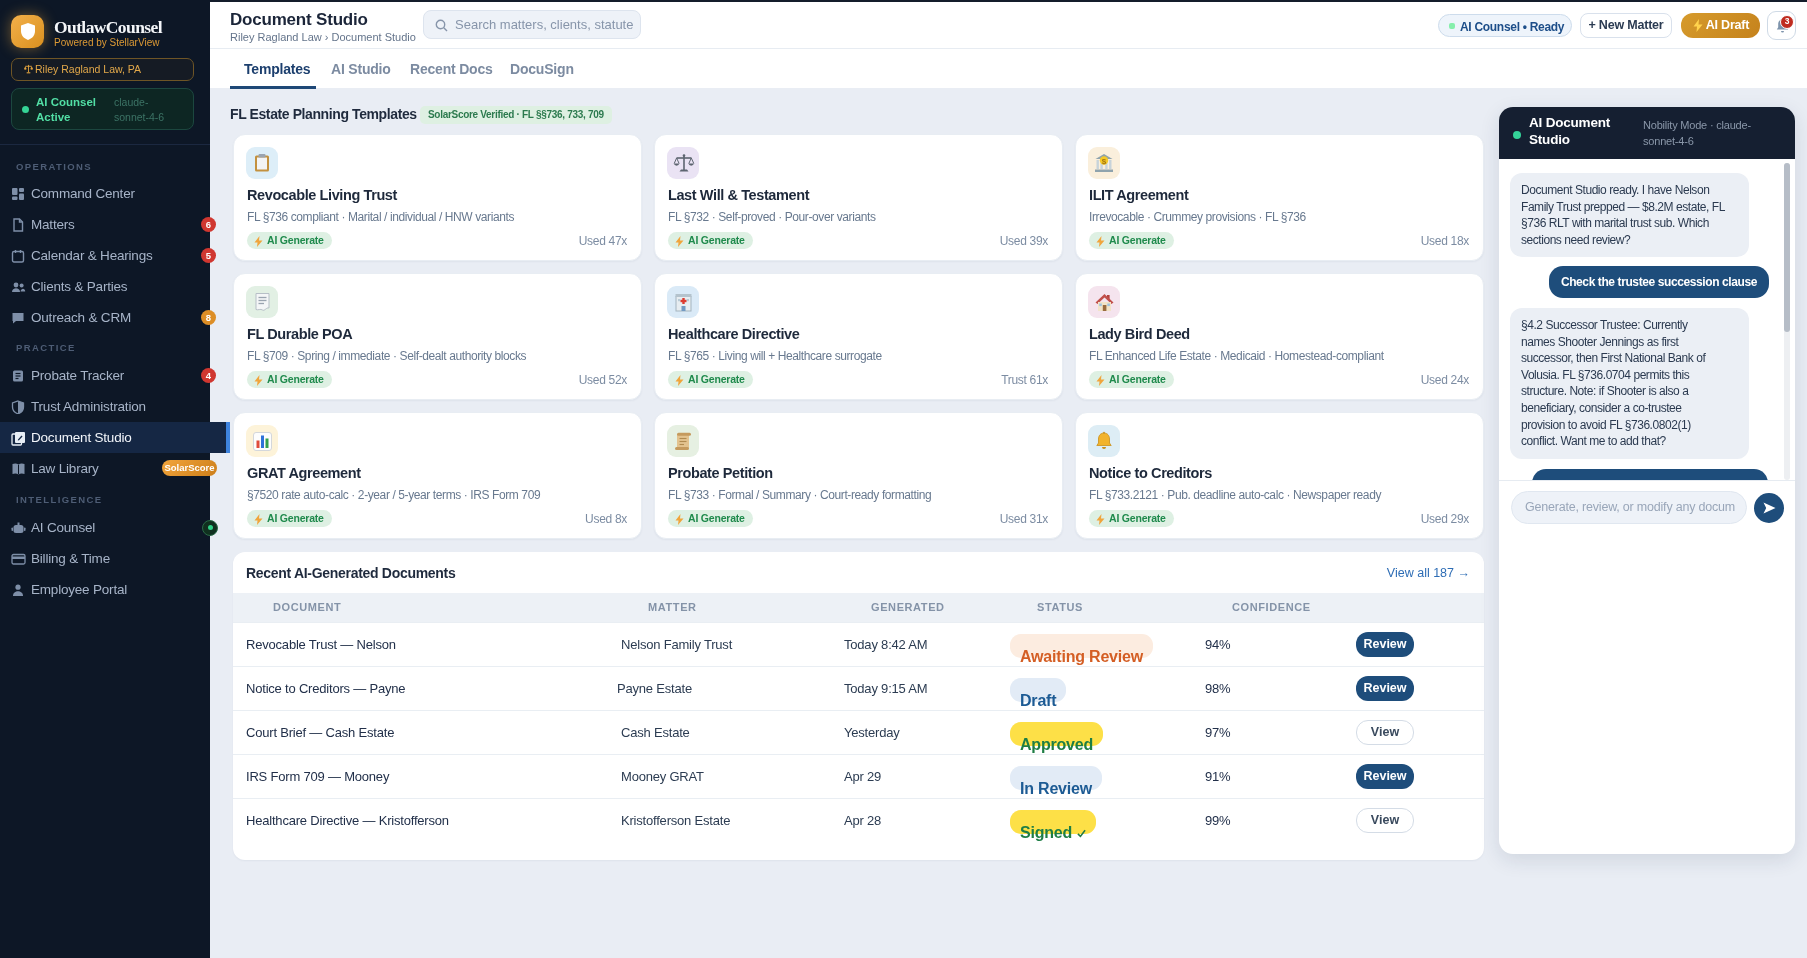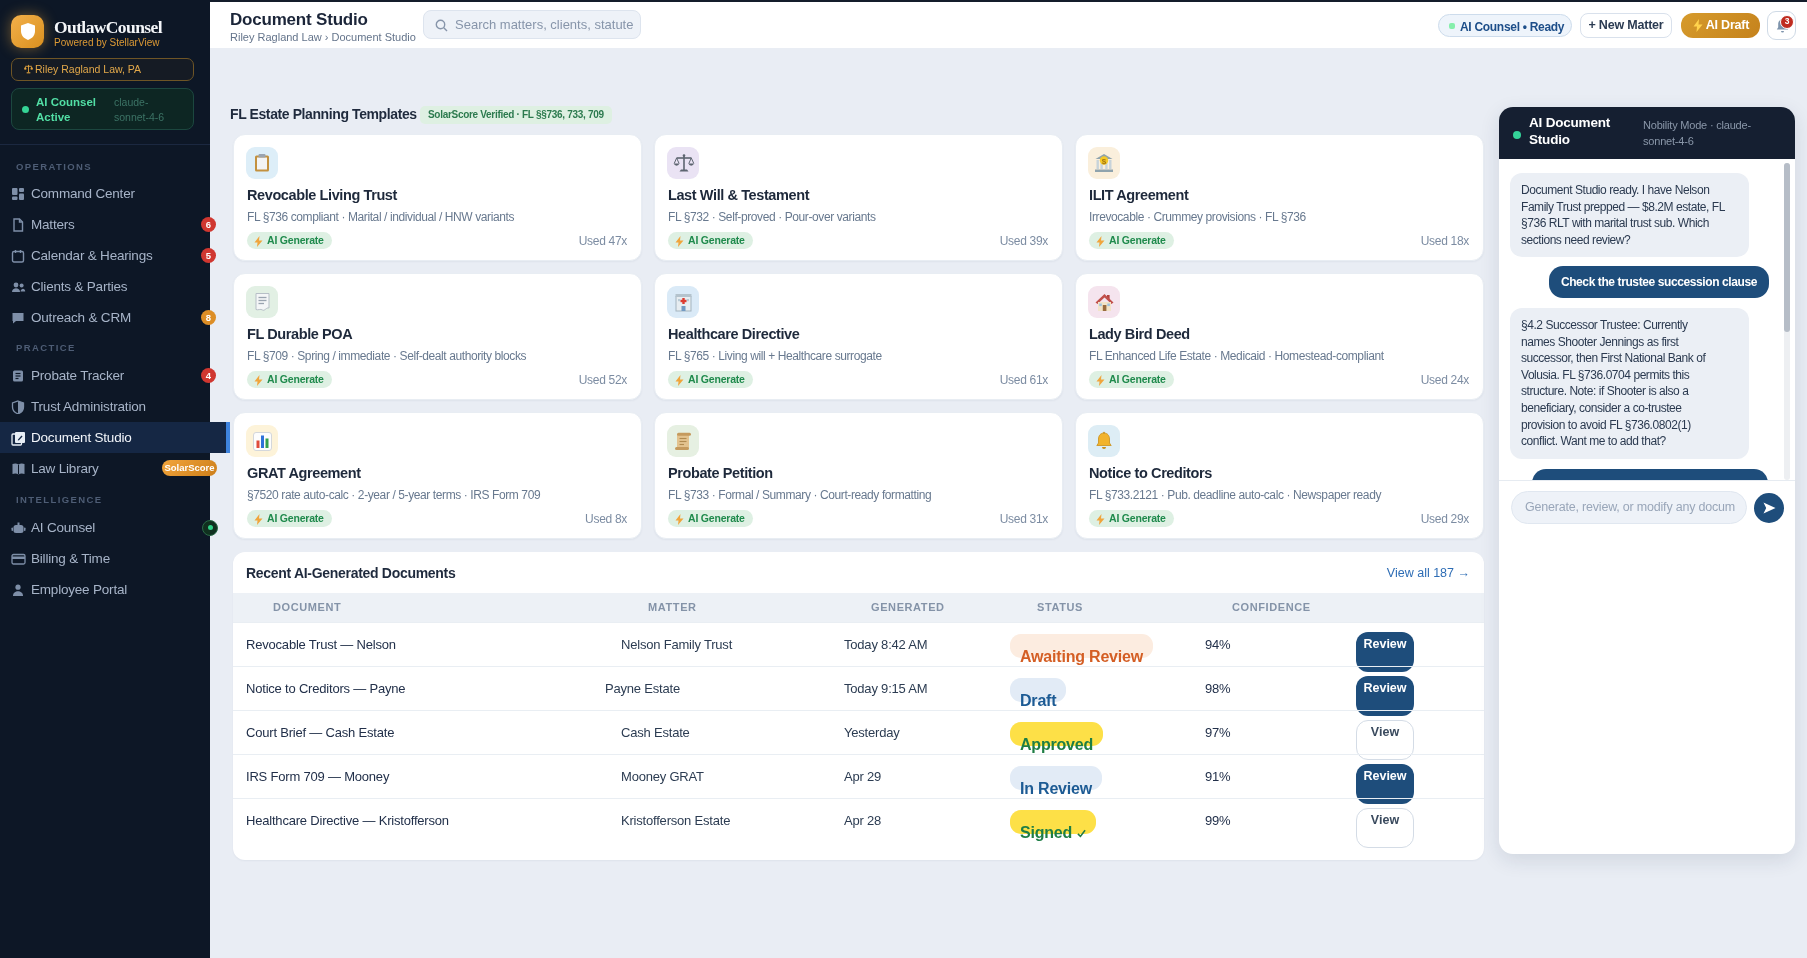--- a/index.html
+++ b/index.html
@@ -92,21 +92,21 @@
 .thead { position:absolute; left:0; top:41px; width:1251px; height:29px; background:#edf1f6; }
 .th { position:absolute; top:8px; font-size:11px; font-weight:bold; color:#8493a8; letter-spacing:0.6px;padding-left:27px; }
 .trow { position:absolute; left:0; width:1251px; height:44px; border-top:1px solid #e9eef3; }
 .td { position:absolute; top:14px; font-size:13px; color:#22304a; letter-spacing:-0.2px; }
 .td2 { color:#2c3c52; }
 .spill { position:absolute; top:11px; height:22px; border-radius:11px; font-size:16px; font-weight:bold;
   line-height:22px; padding:12px 10px; letter-spacing:-0.2px; }
 .sp-org { background:#fcece0; color:#d45e24; }
 .sp-blu { background:#e2ebf6; color:#1d5b94; }
 .sp-grn { background:#fde047; color:#1e7e45; }
-.rbtn { position:absolute; top:9px; width:58px; height:40px; border-radius:12px; text-align:center;
+.rbtn { position:absolute; top:9px; width:58px; height:25px; border-radius:12px; text-align:center;
   line-height:25px; font-size:12.5px; font-weight:bold; }
 .rbtn.rev { background:#1e4d7b; color:#fff; }
 .rbtn.view { background:#fff; color:#3a4a5e; border:1px solid #d4dce6; line-height:23px; }
 
 
 .aipanel { position:absolute; left:1499px; top:107px; width:296px; height:747px; background:#fff;
   border-radius:14px; box-shadow:0 6px 20px rgba(25,40,70,.12); }
 .aihead { position:absolute; left:0; top:0; width:296px; height:52px; background:#151f31; border-radius:14px 14px 0 0; }
 .aihead .dot { position:absolute; left:14px; top:24px; width:8px; height:8px; border-radius:50%; background:#34d399; }
 .aihead .t1 { position:absolute; left:30px; top:7px; font-size:13.5px; font-weight:bold; color:#fff; line-height:17px; letter-spacing:-0.2px; }
@@ -278,20 +278,27 @@
           <path d="M6 0 L0.5 7.5 H4 L3.5 13 L9.5 5.5 H5.5 Z" fill="#ffd34d"></path>
         </svg><span style="margin-left:14px;">AI Draft</span></div>
     <div class="btn-bell">
       <svg style="position:absolute;left:7px;top:6px;" width="15" height="16" viewBox="0 0 15 16">
           <path d="M7.5 1.5 C4.8 1.5 3.2 3.6 3.2 6 V9.2 L1.8 11.5 H13.2 L11.8 9.2 V6 C11.8 3.6 10.2 1.5 7.5 1.5 Z" fill="#7e94ac"></path>
           <path d="M6 13 a1.5 1.5 0 0 0 3 0 Z" fill="#7e94ac"></path>
         </svg>
     </div>
     <div class="bell-badge">3</div>
   </div>
+  <div class="tabs">
+    <div class="tab on" style="left:34px;">Templates</div>
+    <div class="tab" style="left:121px;">AI Studio</div>
+    <div class="tab" style="left:200px;">Recent Docs</div>
+    <div class="tab" style="left:300px;">DocuSign</div>
+    <div class="tab-under"></div>
+  </div>
 
   <div class="sec-title">FL Estate Planning Templates</div>
   <div class="sec-badge">SolarScore Verified · FL §§736, 733, 709</div>
 
   <div id="cards">
       <div class="card" style="left:233px; top:134px;">
         <div class="isq" style="background:#ddeef8;">
           <svg width="20" height="20" viewBox="0 0 20 20">
             <rect x="3" y="2.5" width="14" height="16" rx="1.5" fill="#c3913f"></rect>
             <rect x="5" y="4.5" width="10" height="12" fill="#f3f4f5"></rect>
@@ -373,21 +380,21 @@
             <rect x="13.8" y="7" width="2.2" height="2.2" fill="#b9cbd6"></rect>
             <rect x="9.3" y="6" width="2.4" height="6" fill="#dd3b2f"></rect>
             <rect x="7.5" y="7.8" width="6" height="2.4" fill="#dd3b2f"></rect>
           </svg>
         </div>
         <div class="ttl">Healthcare Directive</div>
         <div class="dsc">FL §765 · Living will + Healthcare surrogate</div>
         <div class="gen"><svg width="9" height="11" viewBox="0 0 9 11">
             <path d="M5.5 0 L0.5 6.5 H3.5 L3 11 L8.5 4.5 H5 Z" fill="#f0a53c"></path>
           </svg>AI Generate</div>
-        <div class="used">Used 61x</div>
+        <div class="used">Trust 61x</div>
       </div>
       <div class="card" style="left:1075px; top:273px;">
         <div class="isq" style="background:#f5e4ee;">
           <svg width="21" height="21" viewBox="0 0 21 21">
             <rect x="13" y="3" width="2.6" height="5" fill="#b5413c"></rect>
             <path d="M1.5 10.5 L10.5 2 L19.5 10.5 L17.5 12 L10.5 5.5 L3.5 12 Z" fill="#c1504b"></path>
             <rect x="4" y="10" width="13" height="9" fill="#f2e3c8"></rect>
             <rect x="8.8" y="13" width="3.6" height="6" fill="#9a6b3f"></rect>
             <rect x="5.2" y="11.5" width="2.6" height="2.6" fill="#9fc4e0"></rect>
             <rect x="13.3" y="11.5" width="2.6" height="2.6" fill="#9fc4e0"></rect>
@@ -465,21 +472,21 @@
         <div class="trow" style="top:70px;">
           <div class="td" style="left:13px;">Revocable Trust — Nelson</div>
           <div class="td td2" style="left:388px;">Nelson Family Trust</div>
           <div class="td td2" style="left:611px;">Today 8:42 AM</div>
           <div class="spill sp-org" style="left:777px;">Awaiting Review</div>
           <div class="td" style="left:972px;">94%</div>
           <div class="rbtn rev" style="left:1123px;">Review</div>
         </div>
         <div class="trow" style="top:114px;">
           <div class="td" style="left:13px;">Notice to Creditors — Payne</div>
-          <div class="td td2" style="left:372px;">Payne Estate</div>
+          <div class="td td2" style="left:384px;">Payne Estate</div>
           <div class="td td2" style="left:611px;">Today 9:15 AM</div>
           <div class="spill sp-blu" style="left:777px;">Draft</div>
           <div class="td" style="left:972px;">98%</div>
           <div class="rbtn rev" style="left:1123px;">Review</div>
         </div>
         <div class="trow" style="top:158px;">
           <div class="td" style="left:13px;">Court Brief — Cash Estate</div>
           <div class="td td2" style="left:388px;">Cash Estate</div>
           <div class="td td2" style="left:611px;">Yesterday</div>
           <div class="spill sp-grn" style="left:777px;">Approved</div>

